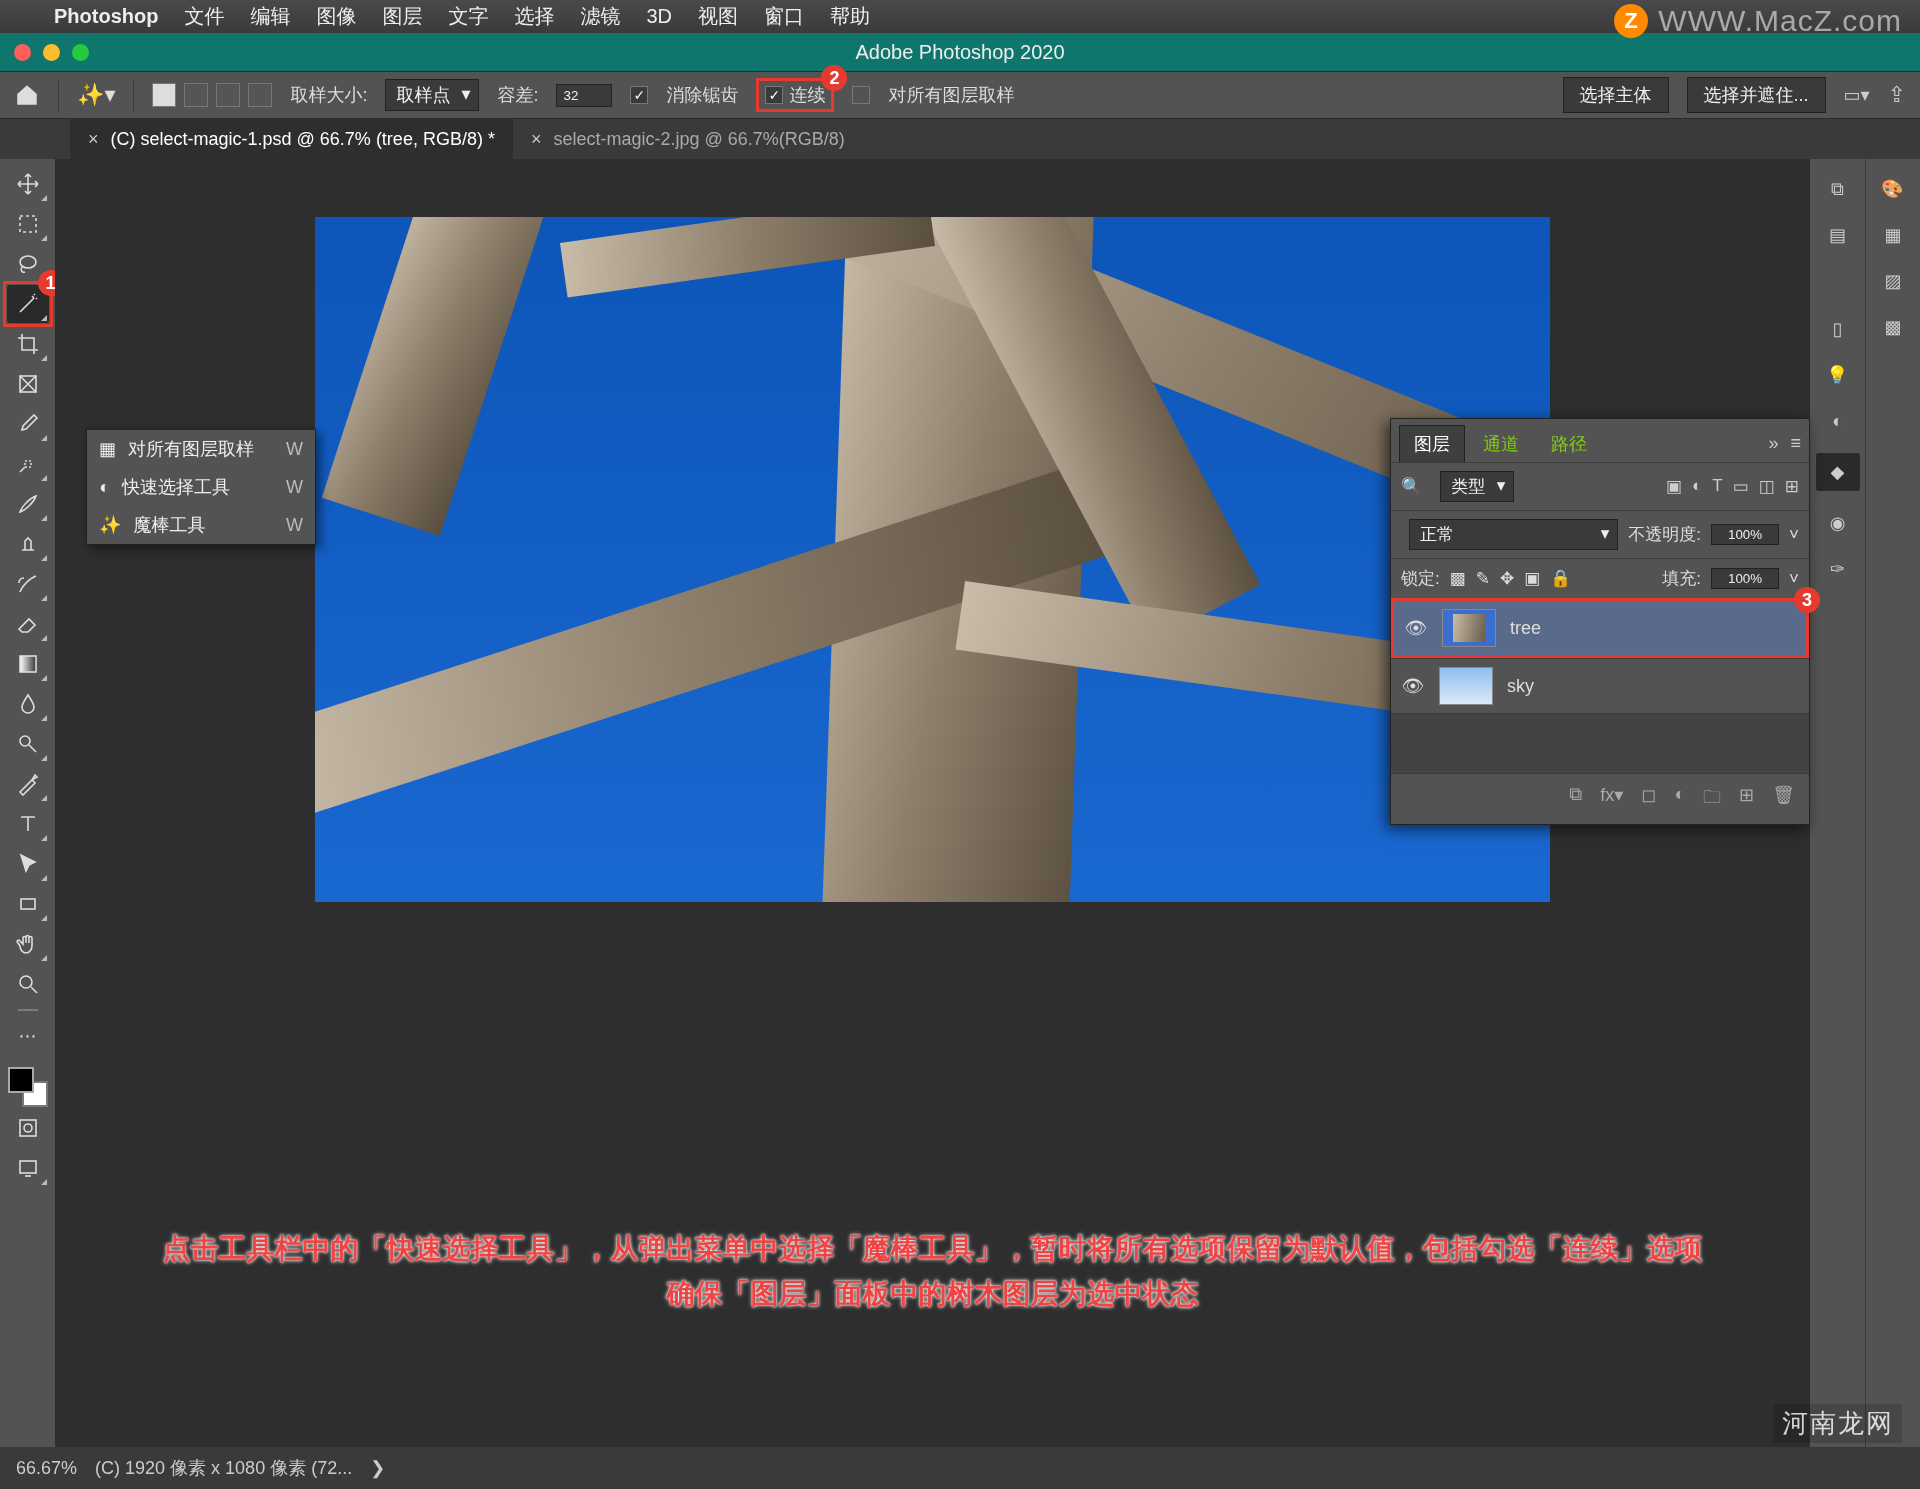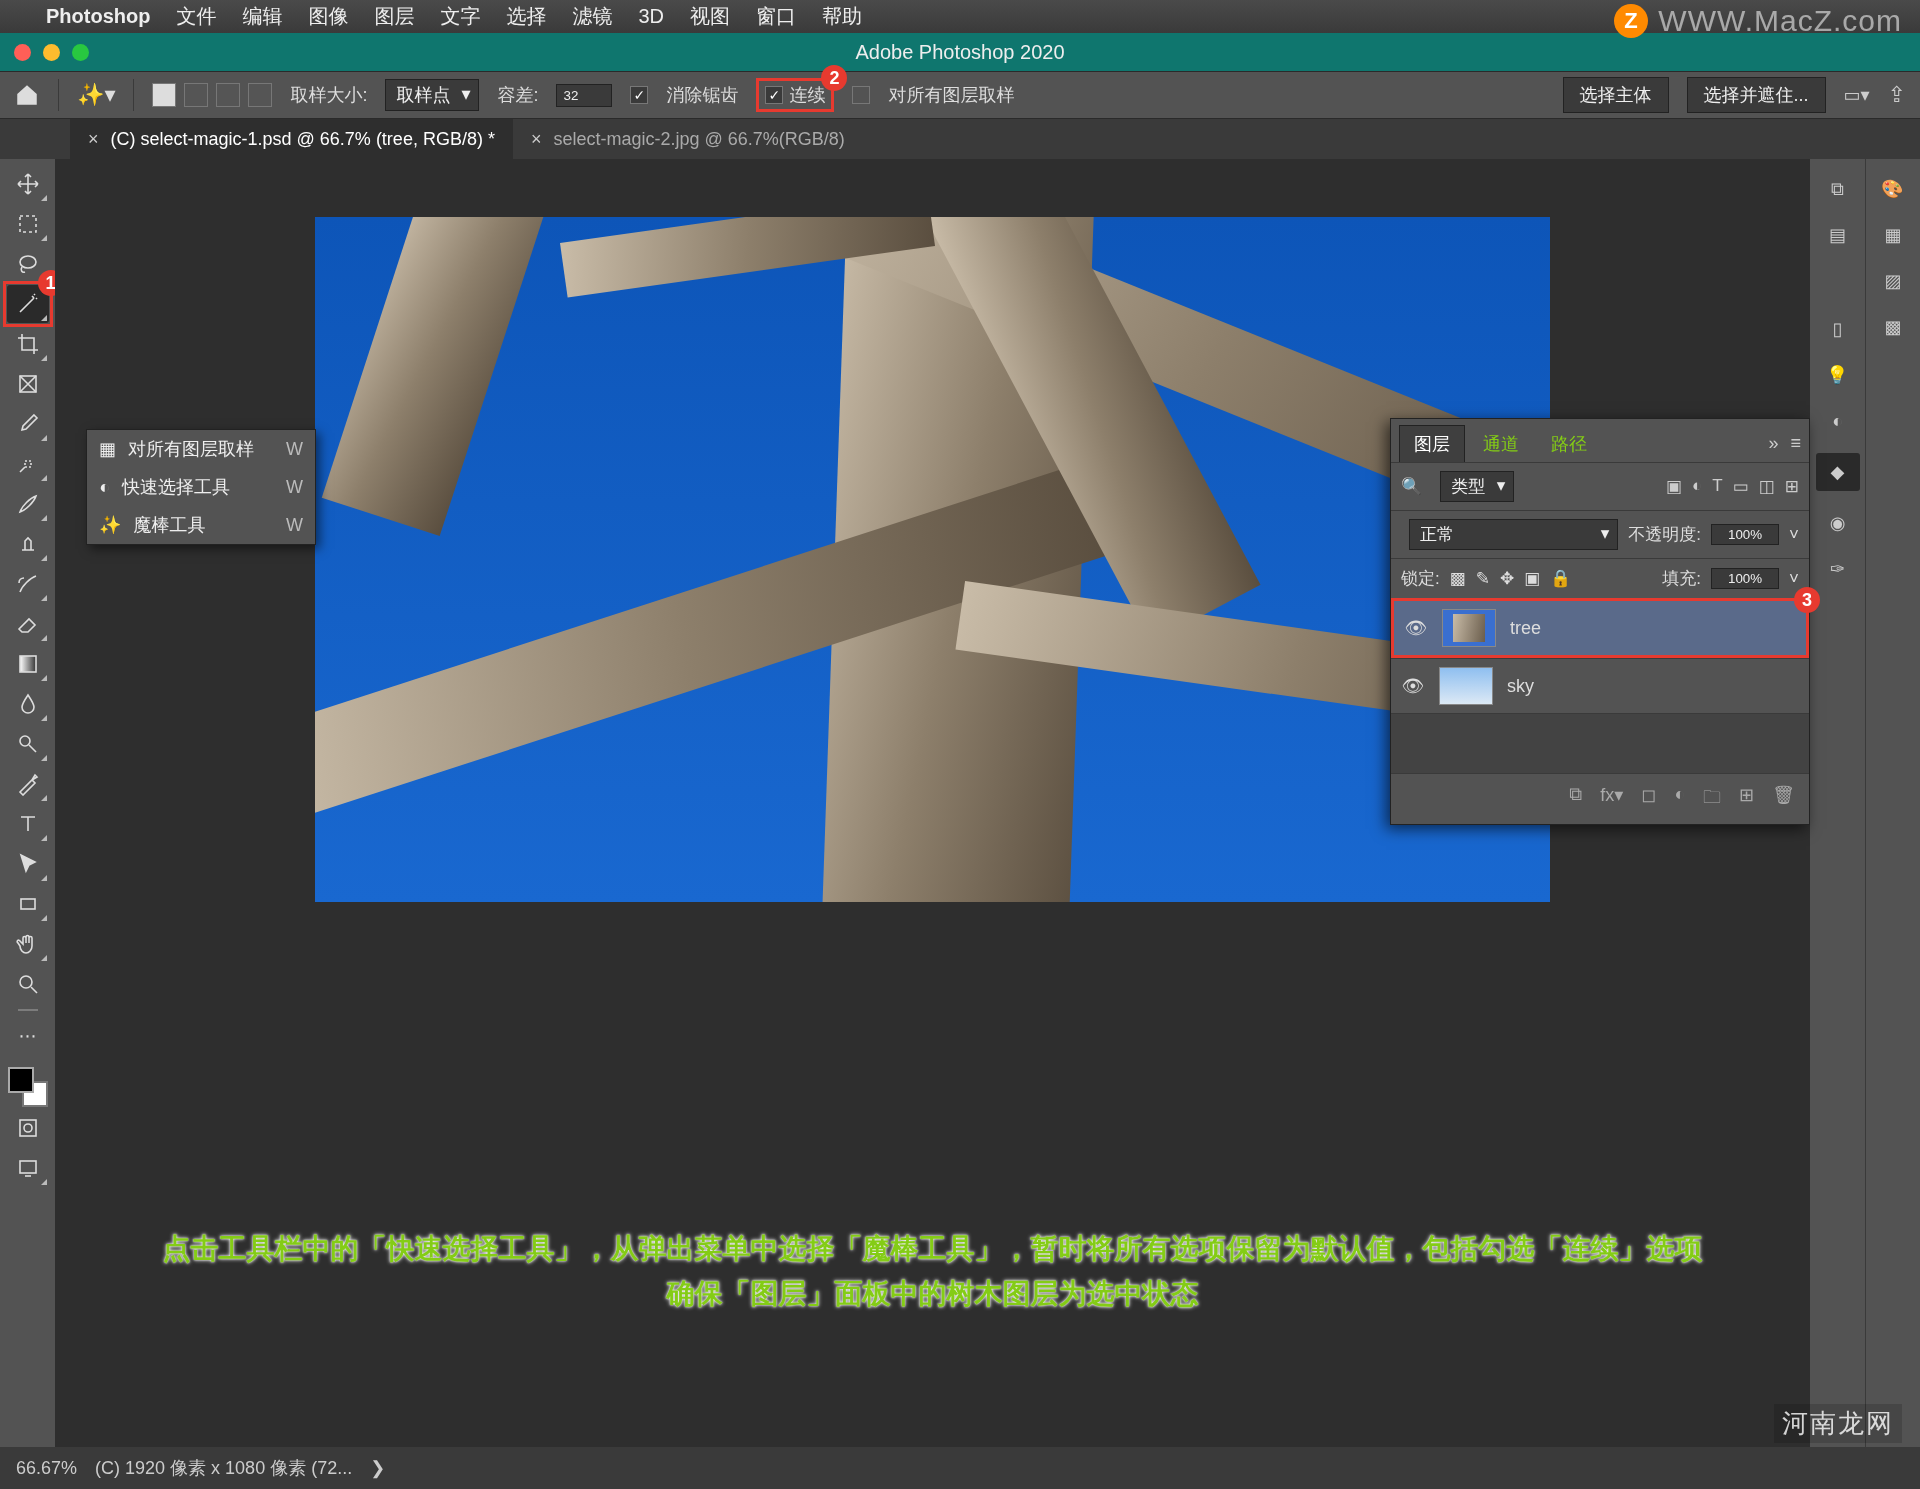--- a/index.html
+++ b/index.html
@@ -1,19 +1,19 @@
 <!DOCTYPE html>
 <html><head>
 <meta charset="utf-8">
 <style>
 * { margin: 0; padding: 0; box-sizing: border-box; font-family: -apple-system, "Helvetica Neue", Arial, sans-serif; }
 body { width: 1920px; height: 1489px; background: #323232; color: #ddd; font-size: 18px; overflow: hidden; }
 
 
-.mac-menubar { height: 33px; background: linear-gradient(#4a4a4a,#3a3a3a); display: flex; align-items: center; padding: 0 20px; gap: 26px; font-size: 20px; color: #eee; }
+.mac-menubar { height: 33px; background: linear-gradient(#4a4a4a,#3a3a3a); display: flex; align-items: center; padding: 0 28px; gap: 26px; font-size: 20px; color: #eee; }
 .mac-menubar .apple { font-size: 22px; }
 .mac-menubar .appname { font-weight: 700; }
 
 
 .window-title { height: 38px; background: #0f766e; display: flex; align-items: center; position: relative; }
 .traffic { display: flex; gap: 12px; margin-left: 14px; }
 .traffic span { width: 17px; height: 17px; border-radius: 50%; display: inline-block; }
 .tl-red { background: #ff5f57; } .tl-yel { background: #febc2e; } .tl-grn { background: #28c840; }
 .window-title .title { position: absolute; left: 50%; transform: translateX(-50%); font-size: 20px; color: #eee; }
 
@@ -53,21 +53,21 @@
 
 .flyout { position: absolute; left: 86px; top: 270px; background: #535353; border: 1px solid #222; box-shadow: 4px 4px 10px rgba(0,0,0,.5); width: 230px; z-index: 50; }
 .flyout-row { display: flex; align-items: center; gap: 12px; padding: 7px 12px; color: #eee; font-size: 18px; }
 .flyout-row .key { margin-left: auto; color: #bbb; }
 .flyout-row.sel { background: #535353; }
 
 
 .canvas-wrap { flex: 1; background: #2e2e2e; position: relative; display: flex; align-items: flex-start; justify-content: center; padding-top: 58px; }
 .canvas-img { width: 1235px; height: 685px; background: linear-gradient(180deg,#0d55b8 0%,#1968d0 100%); position: relative; overflow: hidden; }
 .trunk { position: absolute; background: linear-gradient(100deg,#c9bca8,#8d7f6b,#5a4e3f); }
-.caption { position: absolute; bottom: 130px; left: 50%; transform: translateX(-50%); text-align: center; font-size: 28px; font-weight: 700; color: #84cc16; text-shadow: 0 0 4px #fff, 0 0 2px #fff; line-height: 1.6; width: 90%; margin-top: 34px; }
+.caption { position: absolute; bottom: 130px; left: 50%; transform: translateX(-50%); text-align: center; font-size: 28px; font-weight: 700; color: #ef4444; text-shadow: 0 0 4px #fff, 0 0 2px #fff; line-height: 1.6; width: 90%; margin-top: 34px; }
 
 
 .right-rails { width: 110px; background: #535353; display: flex; }
 .rail { width: 55px; display: flex; flex-direction: column; align-items: center; gap: 18px; padding-top: 16px; }
 .rail + .rail { border-left: 1px solid #3a3a3a; }
 .rail .ic { width: 28px; height: 28px; display: flex; align-items: center; justify-content: center; color: #ccc; }
 .rail .ic.sel { background: #2a2a2a; width: 44px; height: 38px; border-radius: 3px; }
 
 
 .layers-panel { position: absolute; right: 110px; top: 418px; width: 420px; background: #535353; border: 1px solid #222; box-shadow: -4px 4px 14px rgba(0,0,0,.6); z-index: 40; }

